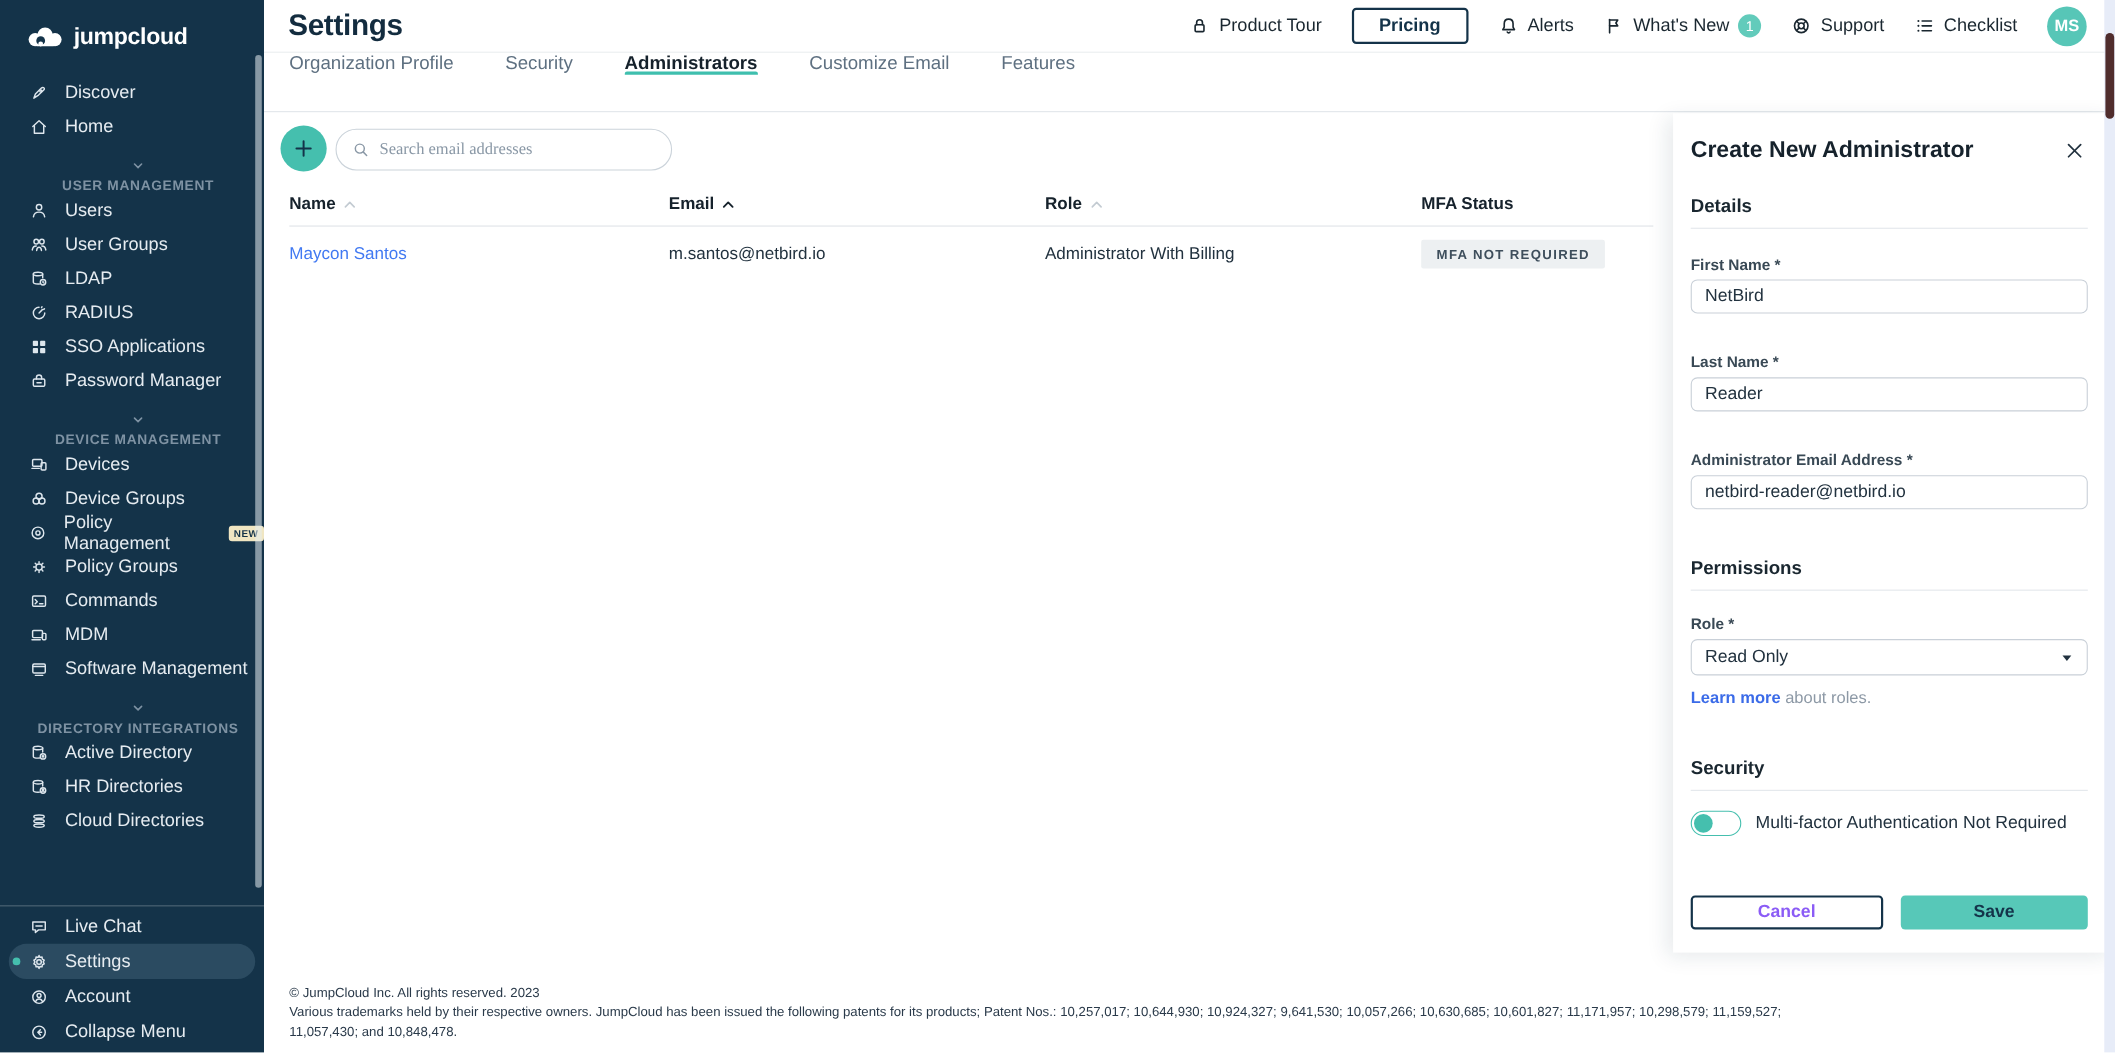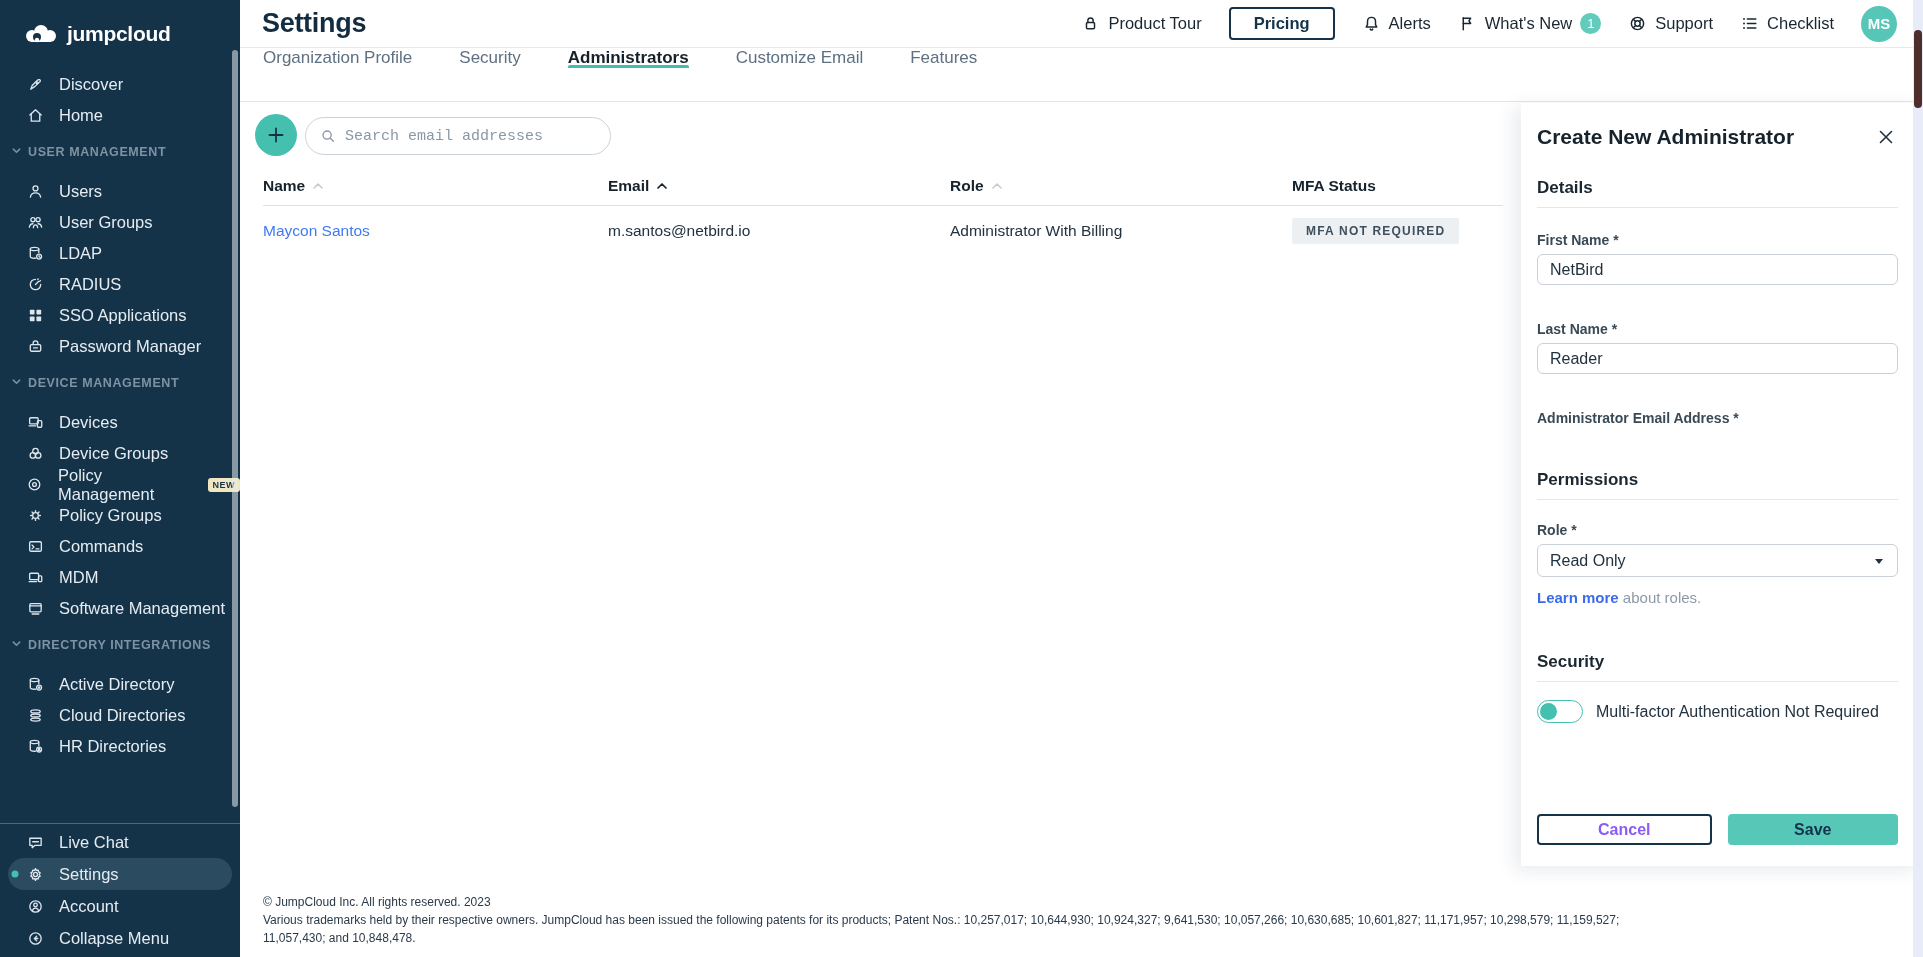--- a/index.html
+++ b/index.html
@@ -9,21 +9,21 @@
 
   
   .sidebar { position:absolute; left:0; top:0; width:240px; height:957px; background:#143349; color:#E6ECF1; display:flex; flex-direction:column; }
   .logo { display:flex; align-items:center; gap:9px; padding:15px 0 0 24px; height:52px; flex:0 0 auto; }
   .logo svg { width:34px; height:22px; }
   .logo-text { font-size:21px; font-weight:bold; color:#fff; letter-spacing:-0.3px; }
   .nav { display:flex; flex-direction:column; flex:1 1 auto; overflow:hidden; }
   .nav-item { display:flex; align-items:center; height:31px; padding-left:26px; gap:15px; font-size:16.5px; color:#E6ECF1; cursor:pointer; }
   .ni-icon { width:18px; height:18px; display:flex; align-items:center; justify-content:center; color:#DDE6ED; }
   .ni-icon svg { width:17px; height:17px; }
-  .sec-title { display:flex; align-items:flex-start; gap:6px; height:31px; margin-top:14px; padding-left:11px; font-size:12.5px; font-weight:bold; letter-spacing:0.6px; color:#7E92A3; }
+  .sec-title { display:flex; align-items:center; gap:6px; height:31px; margin-top:14px; padding-left:11px; font-size:12.5px; font-weight:bold; letter-spacing:0.6px; color:#7E92A3;flex-direction:column; }
   .sec-title svg { width:11px; height:11px; }
   .new-badge { margin-left:9px; background:#F0E6C2; color:#143349; font-size:9px; font-weight:bold; letter-spacing:0.5px; padding:2px 5px; border-radius:3px; }
   .bottom-group { margin-top:auto; padding-bottom:3px;border-radius:21px; }
   .bottom-divider { height:1px; background:rgba(255,255,255,0.25); margin:0 0 2px 0; }
   .bottom-group .nav-item { height:32px; }
   .nav-item.active { position:relative; background:#2B4B61; border-radius:17px; margin:0 8px; padding-left:18px; }
   .active-dot { position:absolute; left:7px; top:50%; transform:translate(-50%,-50%); width:7px; height:7px; border-radius:50%; background:#45BFAE; }
   .sb-scroll { position:absolute; right:2px; top:50px; width:6px; height:757px; border-radius:3px; background:rgba(230,236,241,0.55); }
 
   
@@ -40,21 +40,21 @@
   .tabsbar { position:absolute; left:0; top:48px; right:0; height:54px; background:#fff; border-bottom:1px solid #E2E6EA; display:flex; align-items:flex-start; gap:47px; padding-left:23px; }
   .tab { display:flex; align-items:center; font-size:17px; color:#5E7081; cursor:pointer; position:relative; }
   .tab.active { color:#15212B; font-weight:bold; }
   .tab.active::after { content:""; position:absolute; left:0; right:0; bottom:0; height:3px; background:#3FBFAE; border-radius:2px 2px 0 0; }
 
   
   .fab { position:absolute; left:15px; top:114px; width:42px; height:42px; border-radius:50%; background:#45BFAE; display:flex; align-items:center; justify-content:center; cursor:pointer; border:none; }
   .fab svg { width:20px; height:20px; color:#143349; }
   .searchbox { position:absolute; left:65px; top:117px; width:306px; height:38px; border:1px solid #CBD3DA; border-radius:19px; background:#fff; display:flex; align-items:center; padding:0 14px; gap:9px; }
   .searchbox svg { width:16px; height:16px; color:#8A98A6; flex:0 0 auto; }
-  .searchbox input { border:none; outline:none; flex:1; font-size:15px; color:#3b82f6; font-family:Liberation Mono, monospace; }
+  .searchbox input { border:none; outline:none; flex:1; font-size:15px; color:#3b82f6; font-family:Liberation Serif, serif; }
   .searchbox input::placeholder { color:#8A98A6; }
 
   
   .th { position:absolute; top:177px; font-size:15.5px; font-weight:bold; color:#16222C; display:flex; align-items:center; gap:6px; }
   .th svg { width:14px; height:14px; }
   .caret-light { color:#C3CBD2; }
   .caret-dark { color:#16222C; }
   .table-divider { position:absolute; left:23px; top:205px; width:1240px; height:1px; background:#DFE3E8; }
   .td { position:absolute; top:222px; font-size:15.5px; color:#22323F; }
   .td-link { color:#4179F2; cursor:pointer; }
@@ -286,39 +286,39 @@
               <ellipse cx="8" cy="4.3" rx="4.5" ry="1.7"></ellipse>
               <path d="M3.5 4.3v8c0 .9 2 1.7 4.5 1.7.5 0 1-.03 1.4-.09M12.5 4.3V8"></path>
               <circle cx="12.8" cy="12.3" r="2.6"></circle>
               <circle cx="12.8" cy="12.3" r="0.7" fill="currentColor"></circle>
             </svg>
           </span>
         <span class="ni-label">Active Directory</span>
       </div>
       <div class="nav-item">
         <span class="ni-icon">
-            <svg viewBox="0 0 18 18" fill="none" stroke="currentColor" stroke-width="1.4">
-              <ellipse cx="9" cy="4.7" rx="5" ry="1.6"></ellipse>
-              <ellipse cx="9" cy="9" rx="5" ry="1.6"></ellipse>
-              <ellipse cx="9" cy="13.3" rx="5" ry="1.6"></ellipse>
-            </svg>
-          </span>
-        <span class="ni-label">Cloud Directories</span>
-      </div>
-      <div class="nav-item">
-        <span class="ni-icon">
             <svg viewBox="0 0 18 18" fill="none" stroke="currentColor" stroke-width="1.4" stroke-linecap="round" stroke-linejoin="round">
               <ellipse cx="8" cy="4.3" rx="4.5" ry="1.7"></ellipse>
               <path d="M3.5 4.3v8c0 .9 2 1.7 4.5 1.7.5 0 1-.03 1.4-.09M12.5 4.3V8"></path>
               <circle cx="12.8" cy="12.3" r="2.6"></circle>
               <circle cx="12.8" cy="11.6" r="0.7"></circle>
               <path d="M11.6 13.6c.3-.6.7-.9 1.2-.9s.9.3 1.2.9"></path>
             </svg>
           </span>
         <span class="ni-label">HR Directories</span>
+      </div>
+      <div class="nav-item">
+        <span class="ni-icon">
+            <svg viewBox="0 0 18 18" fill="none" stroke="currentColor" stroke-width="1.4">
+              <ellipse cx="9" cy="4.7" rx="5" ry="1.6"></ellipse>
+              <ellipse cx="9" cy="9" rx="5" ry="1.6"></ellipse>
+              <ellipse cx="9" cy="13.3" rx="5" ry="1.6"></ellipse>
+            </svg>
+          </span>
+        <span class="ni-label">Cloud Directories</span>
       </div>
 
       <div class="bottom-group">
         <div class="bottom-divider"></div>
         <div class="nav-item">
           <span class="ni-icon">
               <svg viewBox="0 0 18 18" fill="none" stroke="currentColor" stroke-width="1.4" stroke-linecap="round" stroke-linejoin="round">
                 <path d="M3 4.5h12v7.5H8.5L5.5 14.5v-2.5H3z"></path>
                 <path d="M6 8.2h6"></path>
               </svg>
@@ -475,20 +475,21 @@
 
       <div class="psec">Details</div>
 
       <div class="fld-label">First Name *</div>
       <input class="fld-input" type="text" value="NetBird" style="">
 
       <div class="fld-label spaced">Last Name *</div>
       <input class="fld-input" type="text" value="Reader" style="">
 
       <div class="fld-label spaced">Administrator Email Address *</div>
+      <input class="fld-input" type="text" value="netbird-reader@netbird.io" style="">
 
       <div class="psec permissions">Permissions</div>
 
       <div class="fld-label" style="margin-top:22px;">Role *</div>
       <div class="select-box">
         <span>Read Only</span>
         <svg viewBox="0 0 12 12" fill="currentColor">
             <path d="M2 4l4 5 4-5z"></path>
           </svg>
       </div>

